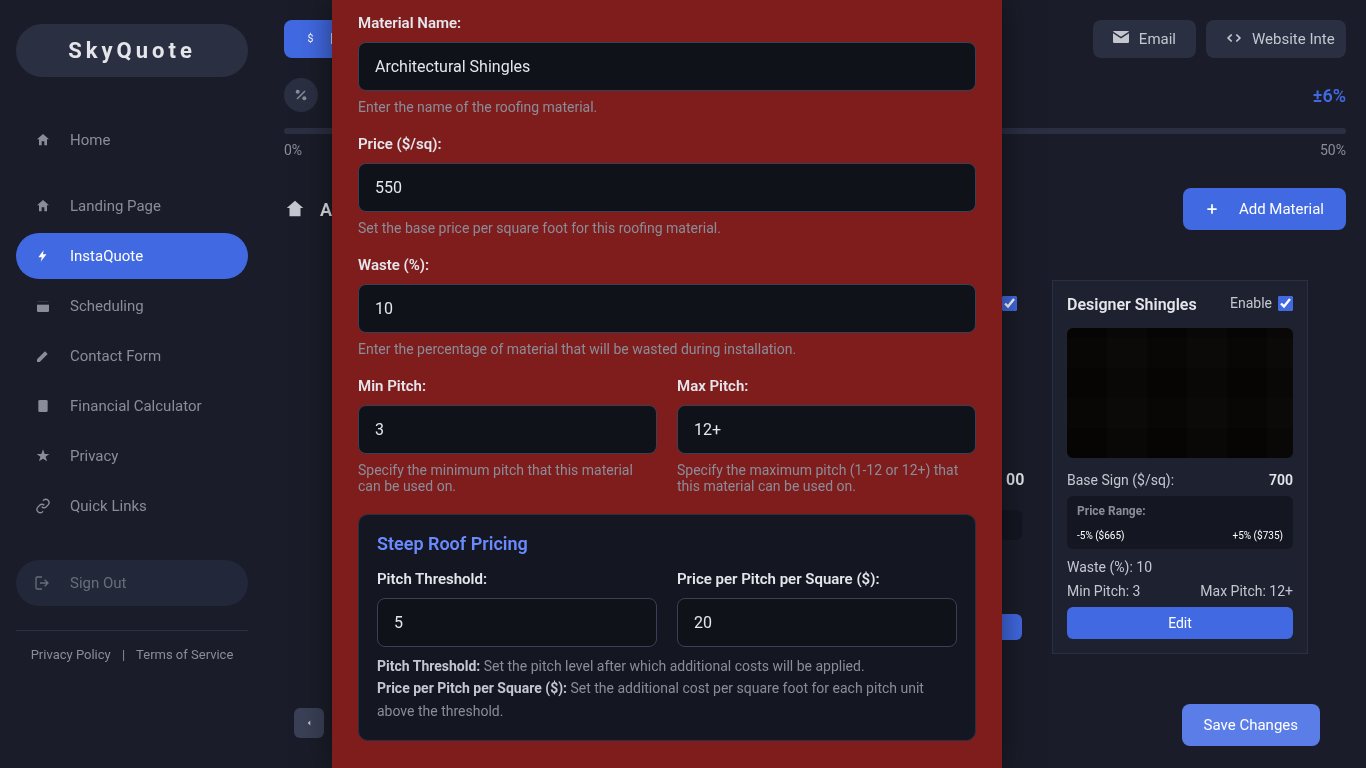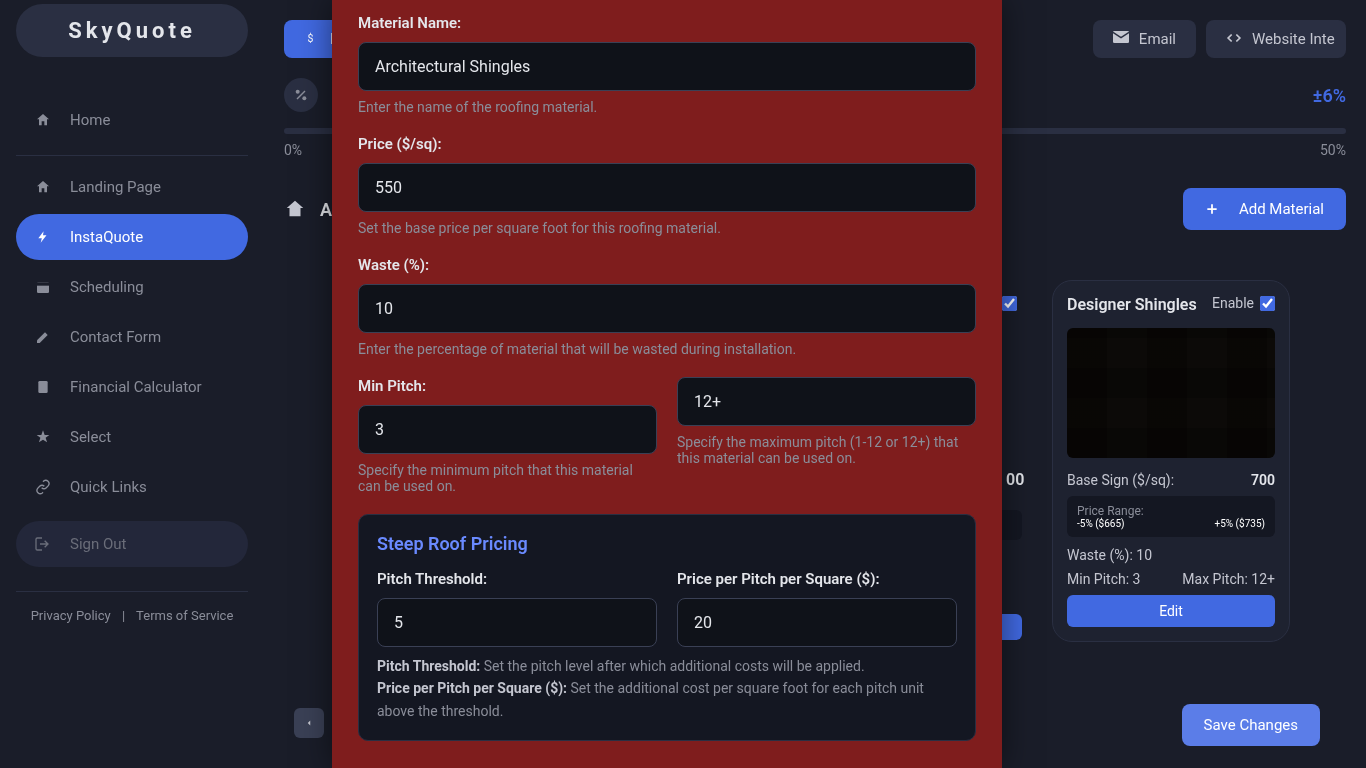--- a/index.html
+++ b/index.html
@@ -16,21 +16,21 @@
       overflow: hidden;
       position: relative;
     }
     .sidebar {
       position: absolute;
       left: 0;
       top: 0;
       width: 264px;
       height: 627px;
       background: #1a1d29;
-      padding: 4px 16px;
+      padding: 24px 16px;
       display: flex;
       flex-direction: column;
     }
     .logo {
       background: #2a2f42;
       border-radius: 30px;
       padding: 14px 28px;
       text-align: center;
       font-size: 22px;
       font-weight: 700;
@@ -71,20 +71,21 @@
     .signout {
       display: flex;
       align-items: center;
       padding: 14px 18px;
       border-radius: 30px;
       background: #23273a;
       color: #6a6d79;
       font-size: 15px;
       cursor: pointer;
       margin-bottom: 24px;
+      margin-top: 27px;
     }
     .signout .icon {
       width: 18px;
       margin-right: 18px;
     }
     .footer-links {
       color: #8a8d99;
       font-size: 13px;
       text-align: center;
       padding-top: 16px;
@@ -196,24 +197,24 @@
       cursor: pointer;
       display: flex;
       align-items: center;
       gap: 20px;
     }
     .save-changes {
       background: #5b7de8;
     }
     .material-card {
       position: absolute;
-      width: 238px;
+      width: 256px;
       background: #1e2230;
       border: 1px solid #2a2f42;
-      border-radius: 20px;
+      border-radius: 0;
       padding: 14px;
     }
     .card-header {
       display: flex;
       justify-content: space-between;
       align-items: flex-start;
       margin-bottom: 12px;
     }
     .card-title {
       font-size: 16px;
@@ -257,21 +258,22 @@
     }
     .price-range-box {
       background: #141722;
       border-radius: 6px;
       padding: 8px 10px;
       margin-bottom: 10px;
     }
     .price-range-box .lbl {
       font-size: 12px;
       color: #8a8d99;
-      margin-bottom: 0;
+      margin-bottom: 12px;
+      font-weight: bold;
     }
     .price-range-vals {
       display: flex;
       justify-content: space-between;
       font-size: 10px;
       color: #ffffff;
     }
     .edit-btn {
       width: 100%;
       background: #4169e1;
@@ -452,21 +454,21 @@
         </svg>
     </span>
     <span>Financial Calculator</span>
   </div>
   <div class="nav-item">
     <span class="icon">
       <svg width="16" height="16" viewBox="0 0 24 24" fill="#8a8d99">
           <path d="M12 2l2.5 7h7l-5.6 4 2.2 7L12 16l-6.1 4 2.2-7L2.5 9h7z"></path>
         </svg>
     </span>
-    <span>Select</span>
+    <span>Privacy</span>
   </div>
   <div class="nav-item">
     <span class="icon">
       <svg width="16" height="16" viewBox="0 0 24 24" fill="#8a8d99">
           <path d="M10 13a5 5 0 007 0l3-3a5 5 0 00-7-7l-1 1M14 11a5 5 0 00-7 0l-3 3a5 5 0 007 7l1-1" stroke="#8a8d99" stroke-width="2" fill="none"></path>
         </svg>
     </span>
     <span>Quick Links</span>
   </div>
 
@@ -623,20 +625,21 @@
     <input class="form-input" value="10" style="">
     <div class="form-help">Enter the percentage of material that will be wasted during installation.</div>
 
     <div class="form-row">
       <div class="form-col">
         <label class="form-label">Min Pitch:</label>
         <input class="form-input" value="3" style="">
         <div class="form-help" style="margin-bottom:10px">Specify the minimum pitch that this material can be used on.</div>
       </div>
       <div class="form-col">
+        <label class="form-label">Max Pitch:</label>
         <input class="form-input" value="12+" style="">
         <div class="form-help" style="margin-bottom:0">Specify the maximum pitch (1-12 or 12+) that this material can be used on.</div>
       </div>
     </div>
 
     <div class="steep-box">
       <div class="steep-title">Steep Roof Pricing</div>
       <div class="form-row">
         <div class="form-col">
           <label class="form-label">Pitch Threshold:</label>

